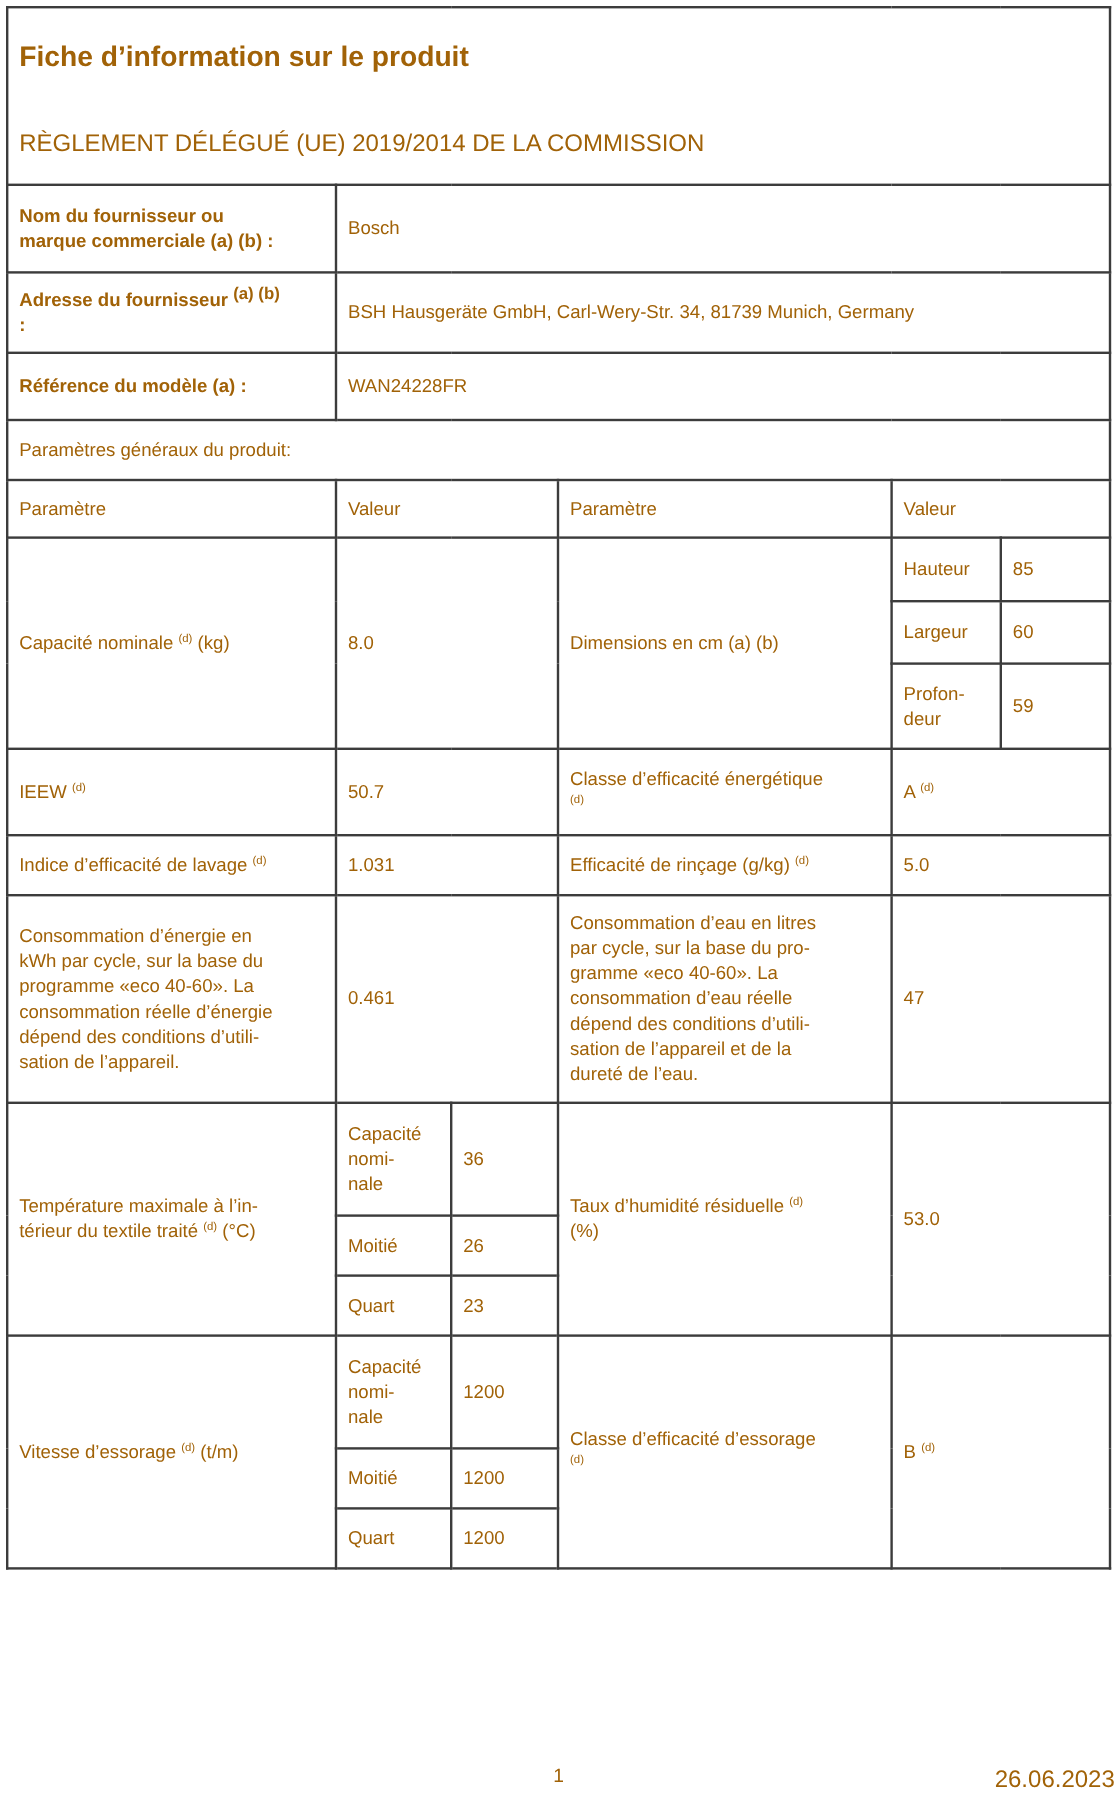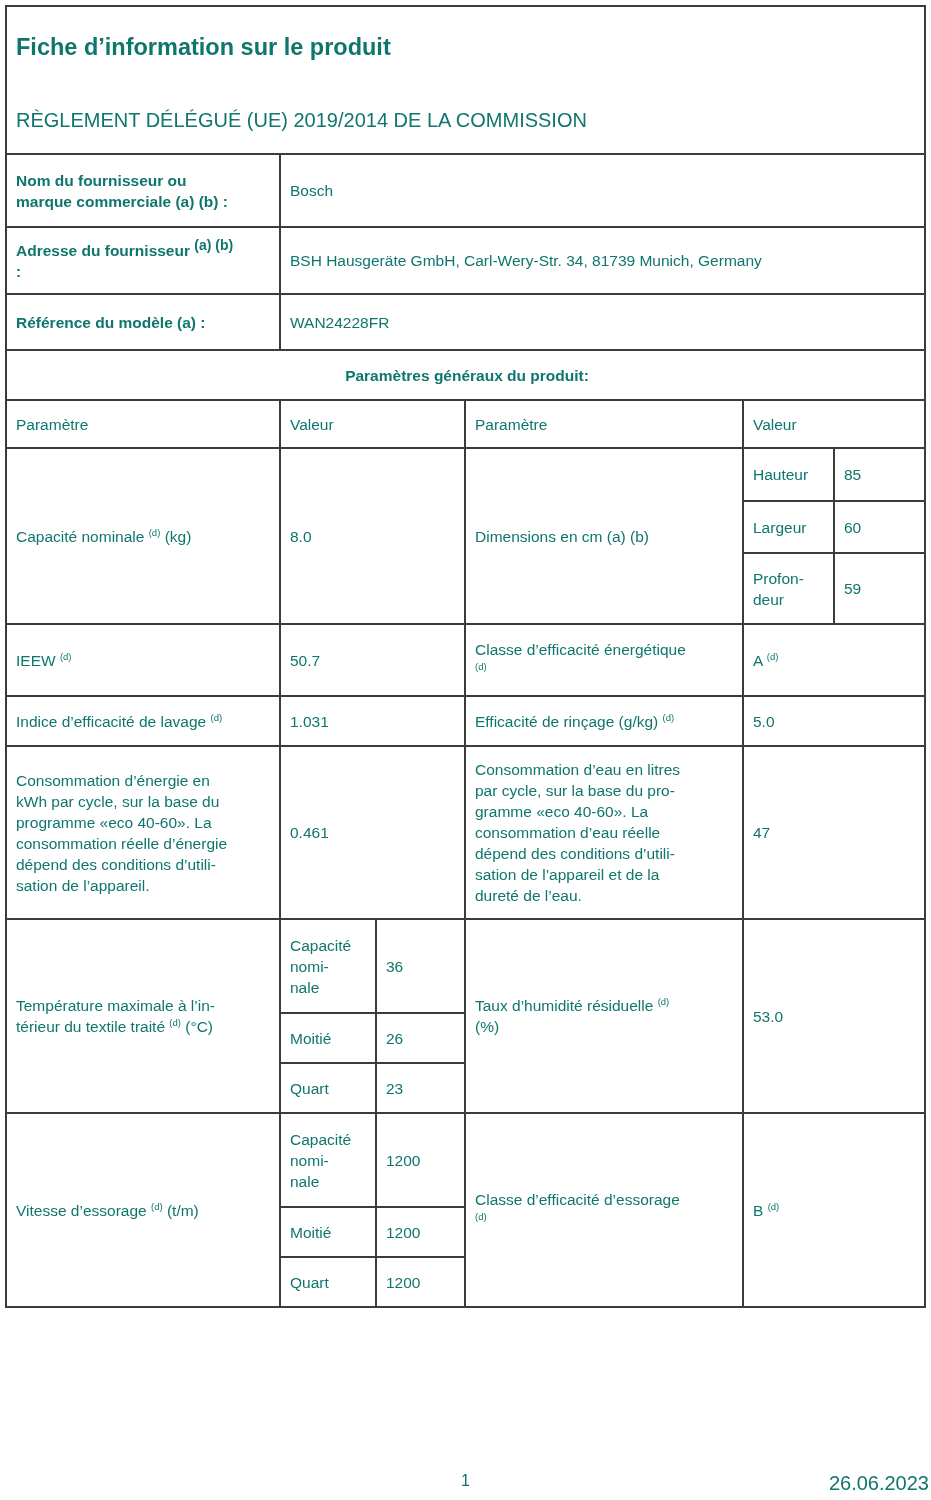--- a/index.html
+++ b/index.html
@@ -2,21 +2,21 @@
 <html><head>
 <meta charset="utf-8">
 <style>
   html, body { margin: 0; padding: 0; background: #ffffff; }
   .page {
     position: relative;
     width: 931px;
     height: 1500px;
     background: #ffffff;
     font-family: "Liberation Sans", sans-serif;
-    color: #0f766e;
+    color: #a16207;
     overflow: hidden;
   }
   table.doc {
     position: absolute;
     left: 5px;
     top: 5px;
     width: 919px;
     border-collapse: collapse;
     table-layout: fixed;
   }
@@ -26,21 +26,21 @@
     font-size: 15.5px;
     line-height: 21px;
     vertical-align: middle;
     white-space: pre-line;
     overflow: hidden;
   }
   td.title-cell { vertical-align: top; padding-top: 12px; }
   .doc-title { font-size: 23.5px; line-height: 30px; font-weight: bold; margin: 2px 0 27px 0; }
   .doc-reg { font-size: 20px; line-height: 20px; }
   td.b { font-weight: bold; font-size: 16.5px; line-height: 23px; }
-  td.sec { font-weight: bold; font-size: 16.5px; text-align: center; }
+  td.sec { font-weight: normal; font-size: 16.5px; }
   td.topval { font-size: 16px; border-radius: 24px; }
   td.center { padding-left: 4px; padding-right: 4px; }
   sup { font-size: 9.5px; vertical-align: 6px; line-height: 0; }
   td.b sup { font-size: 14px; }
   .footer-page {
     position: absolute;
     left: 0; top: 1472px; width: 931px;
     text-align: center;
     font-size: 16px;
   }

